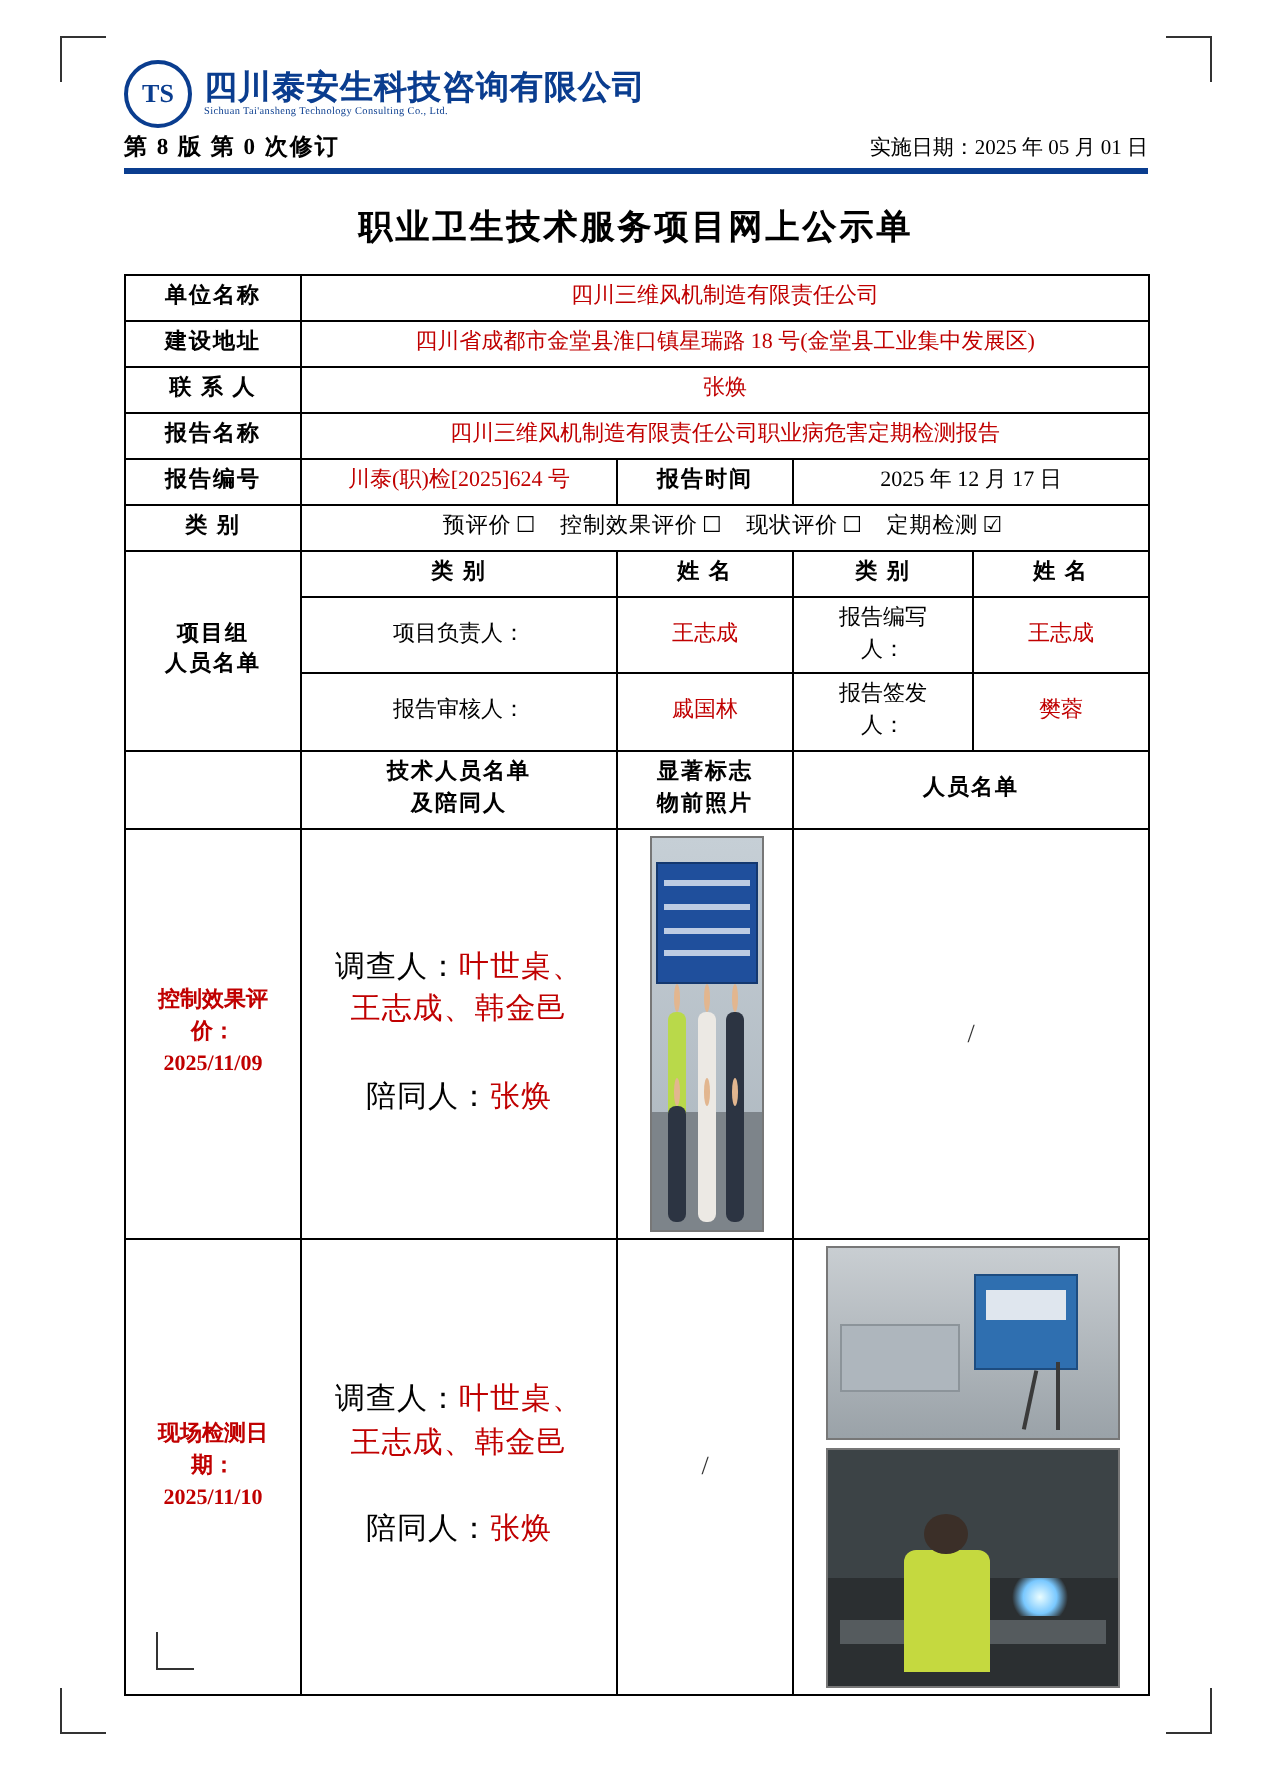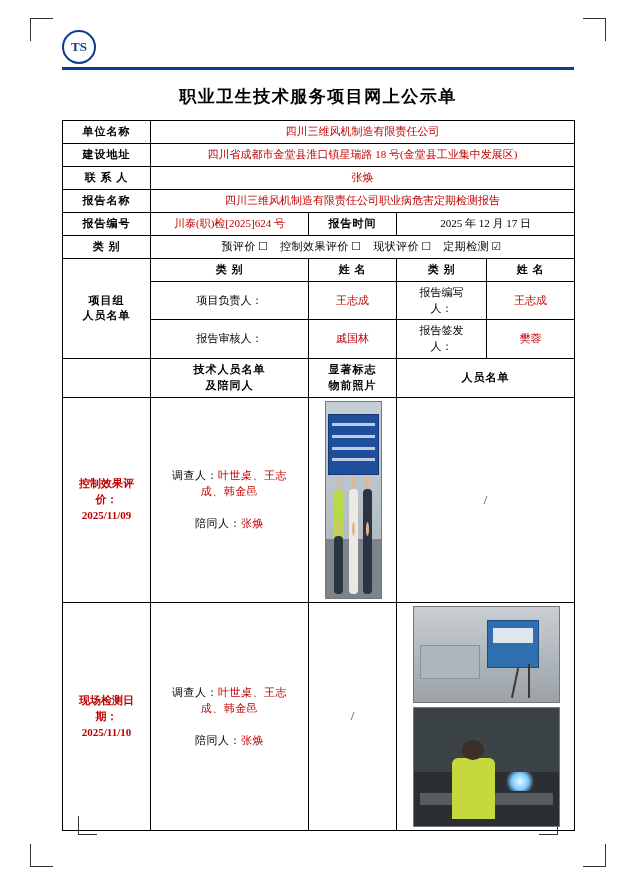--- a/index.html
+++ b/index.html
@@ -82,21 +82,21 @@
   .photo-cell{padding:4px 3px;}
   .ph{
     width:100%;
     border:1px solid #777;
     display:block;
     background:#dfe3e6;
   }
   .slash{font-size:13px;color:#333;}
 
   .vlabel{font-weight:bold;color:#c00000;line-height:1.6;font-size:11px;}
-  .namecol{font-size:11px;line-height:1.9;letter-spacing:.5px;}
+  .namecol{font-size:15px;line-height:1.9;letter-spacing:.5px;}
   .namecol .red{color:#c00000;}
 
   
   .img-survey{position:relative;height:196px;overflow:hidden;}
   .img-survey .sky{position:absolute;inset:0;background:linear-gradient(#c6cfd6,#aab4bc);}
   .img-survey .banner{position:absolute;left:4%;right:4%;top:6%;height:30%;background:#1f4f9c;border:1px solid #14386f;}
   .img-survey .banner .ln{position:absolute;left:6%;right:6%;height:5%;background:#d9e2f0;opacity:.85;}
   .img-survey .ground{position:absolute;left:0;right:0;bottom:0;height:30%;background:#7d848a;}
   .person{position:absolute;bottom:26%;width:17%;}
   .person .head{width:34%;height:14px;border-radius:50%;background:#e2b68f;margin:0 auto;}
@@ -130,23 +130,33 @@
   <div class="crop bl"></div>
   <div class="crop br"></div>
   <div class="crop bl2"></div>
   <div class="crop br2"></div>
 
   <div class="content">
 
     <div class="hdr">
       <div class="logo-wrap">
         <div class="logo-mark">TS</div>
+        <div>
+          <div class="logo-text-cn">四川泰安生科技咨询有限公司</div>
+          <div class="logo-text-en">Sichuan Tai'ansheng Technology Consulting Co., Ltd.</div>
+        </div>
       </div>
     </div>
 
+    <div class="hdr2">
+      <div class="ver">第 8 版  第 0 次修订</div>
+      <div class="impl">
+        <span>实施日期：</span><span>2025 年 05 月 01 日</span>
+      </div>
+    </div>
     <div class="blue-rule"></div>
 
     <h1 class="title">职业卫生技术服务项目网上公示单</h1>
 
     <table class="doc">
       <colgroup>
         <col style="width:88px">
         <col style="width:80px">
         <col style="width:78px">
         <col style="width:88px">

